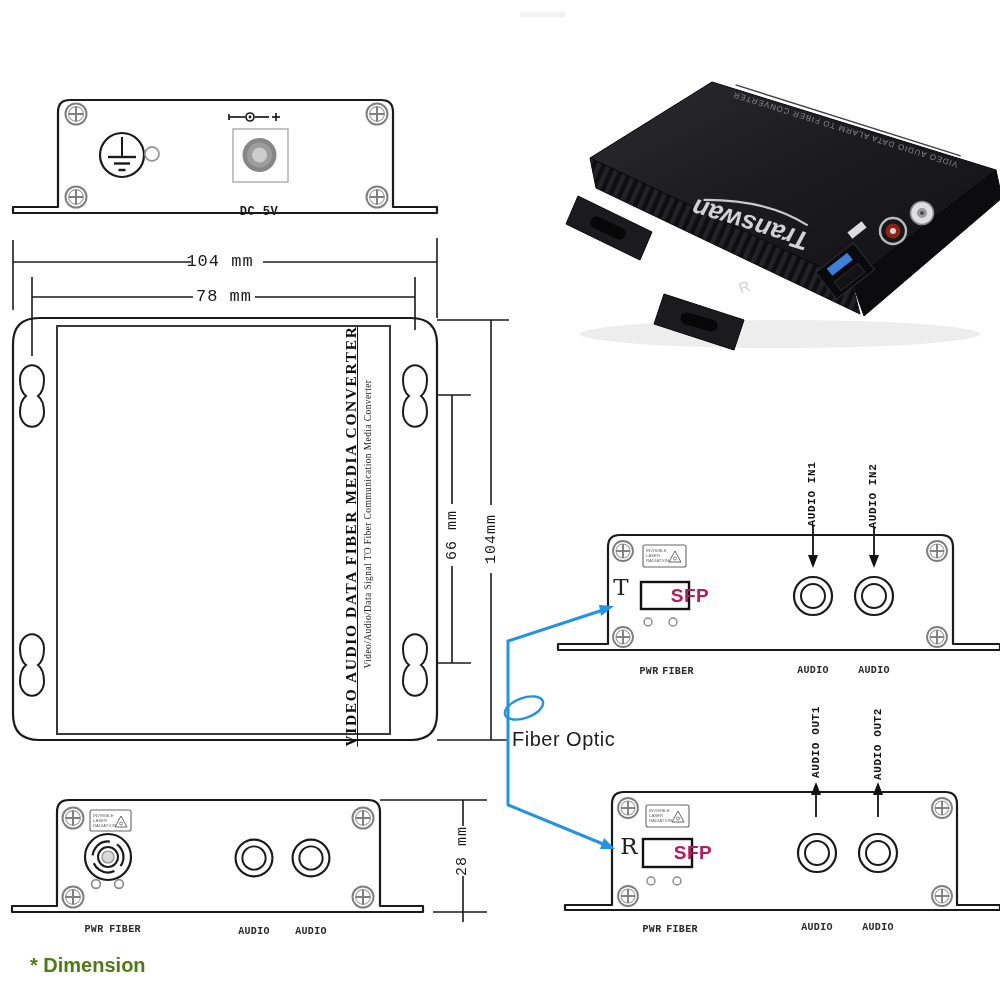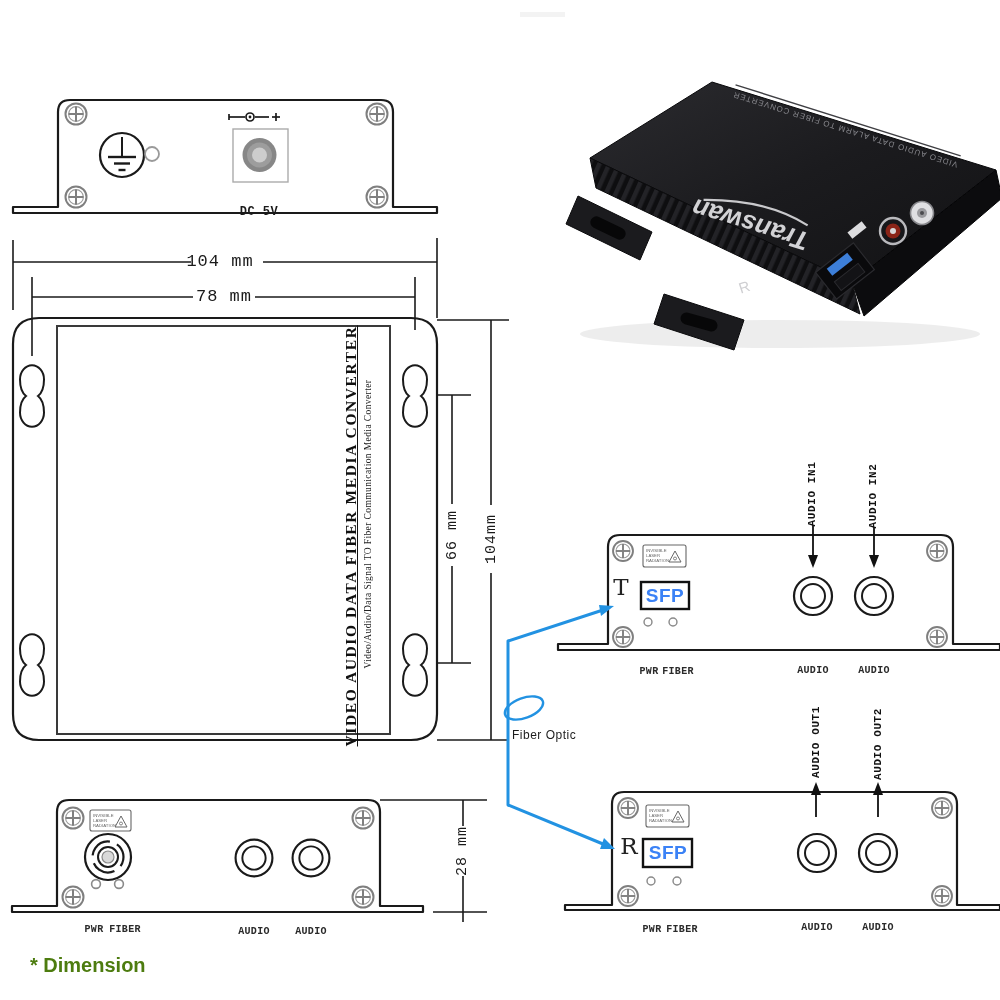--- a/index.html
+++ b/index.html
@@ -6,28 +6,28 @@
   #canvas{position:relative;width:1000px;height:1000px;background:#ffffff;overflow:hidden;
           font-family:"Liberation Sans",sans-serif;}
   svg{position:absolute;left:0;top:0;}
   .lb{position:absolute;transform:translate(-50%,-50%);white-space:nowrap;color:#1a1a1a;}
   .lbv{position:absolute;transform:translate(-50%,-50%) rotate(-90deg);white-space:nowrap;color:#1a1a1a;}
   .lb-left{position:absolute;white-space:nowrap;color:#1a1a1a;}
   .mono{font-family:"Liberation Mono",monospace;}
   .dimtxt{font-size:17px;letter-spacing:1px;}
   .dimtxt-s{font-size:15px;letter-spacing:1px;}
   .smalllab{font-size:10px;font-weight:700;letter-spacing:0.3px;color:#2a2a2a;margin-top:32px;}
-  .sfptxt{font-size:19px;font-weight:600;letter-spacing:0.5px;color:#3b82f6;}
+  .sfptxt{font-size:19px;font-weight:600;letter-spacing:0.5px;color:#be185d;margin-left:25px;}
   .panletter{font-family:"DejaVu Serif",serif;font-size:23px;color:#222;}
   .arrlab{font-size:11px;font-weight:700;letter-spacing:0.6px;color:#111;}
   .fronttitle{font-family:"Liberation Serif",serif;font-size:15.5px;font-weight:600;
               letter-spacing:1.6px;text-decoration:underline;color:#111;}
   .frontsub{font-family:"Liberation Serif",serif;font-size:9.5px;letter-spacing:0.4px;color:#222;}
   .caption{font-size:20px;font-weight:700;color:#4d7c0f;}
-  .fiberlab{font-size:12px;color:#1d1d1d;letter-spacing:0.5px;}
+  .fiberlab{font-size:20px;color:#1d1d1d;letter-spacing:0.5px;}
   .dclab{font-size:12px;font-weight:700;letter-spacing:0.5px;margin-top:24px;}
   
   .bd{stroke:#1a1a1a;stroke-width:2.2;fill:#fff;stroke-linejoin:round;}
   .inner{stroke:#3a3a3a;stroke-width:2;fill:none;}
   .ln{stroke:#1a1a1a;stroke-width:1.6;fill:none;}
   .warnbox{stroke:#666;stroke-width:1.1;fill:#fff;}
   .warntxt{font-family:"Liberation Sans",sans-serif;font-size:4.3px;fill:#666;}
   .warntri{stroke:#666;stroke-width:1;fill:none;stroke-linejoin:round;}
   .brandtxt{font-family:"Liberation Sans",sans-serif;font-style:italic;font-weight:700;
             font-size:26px;fill:#d2d2d5;}

